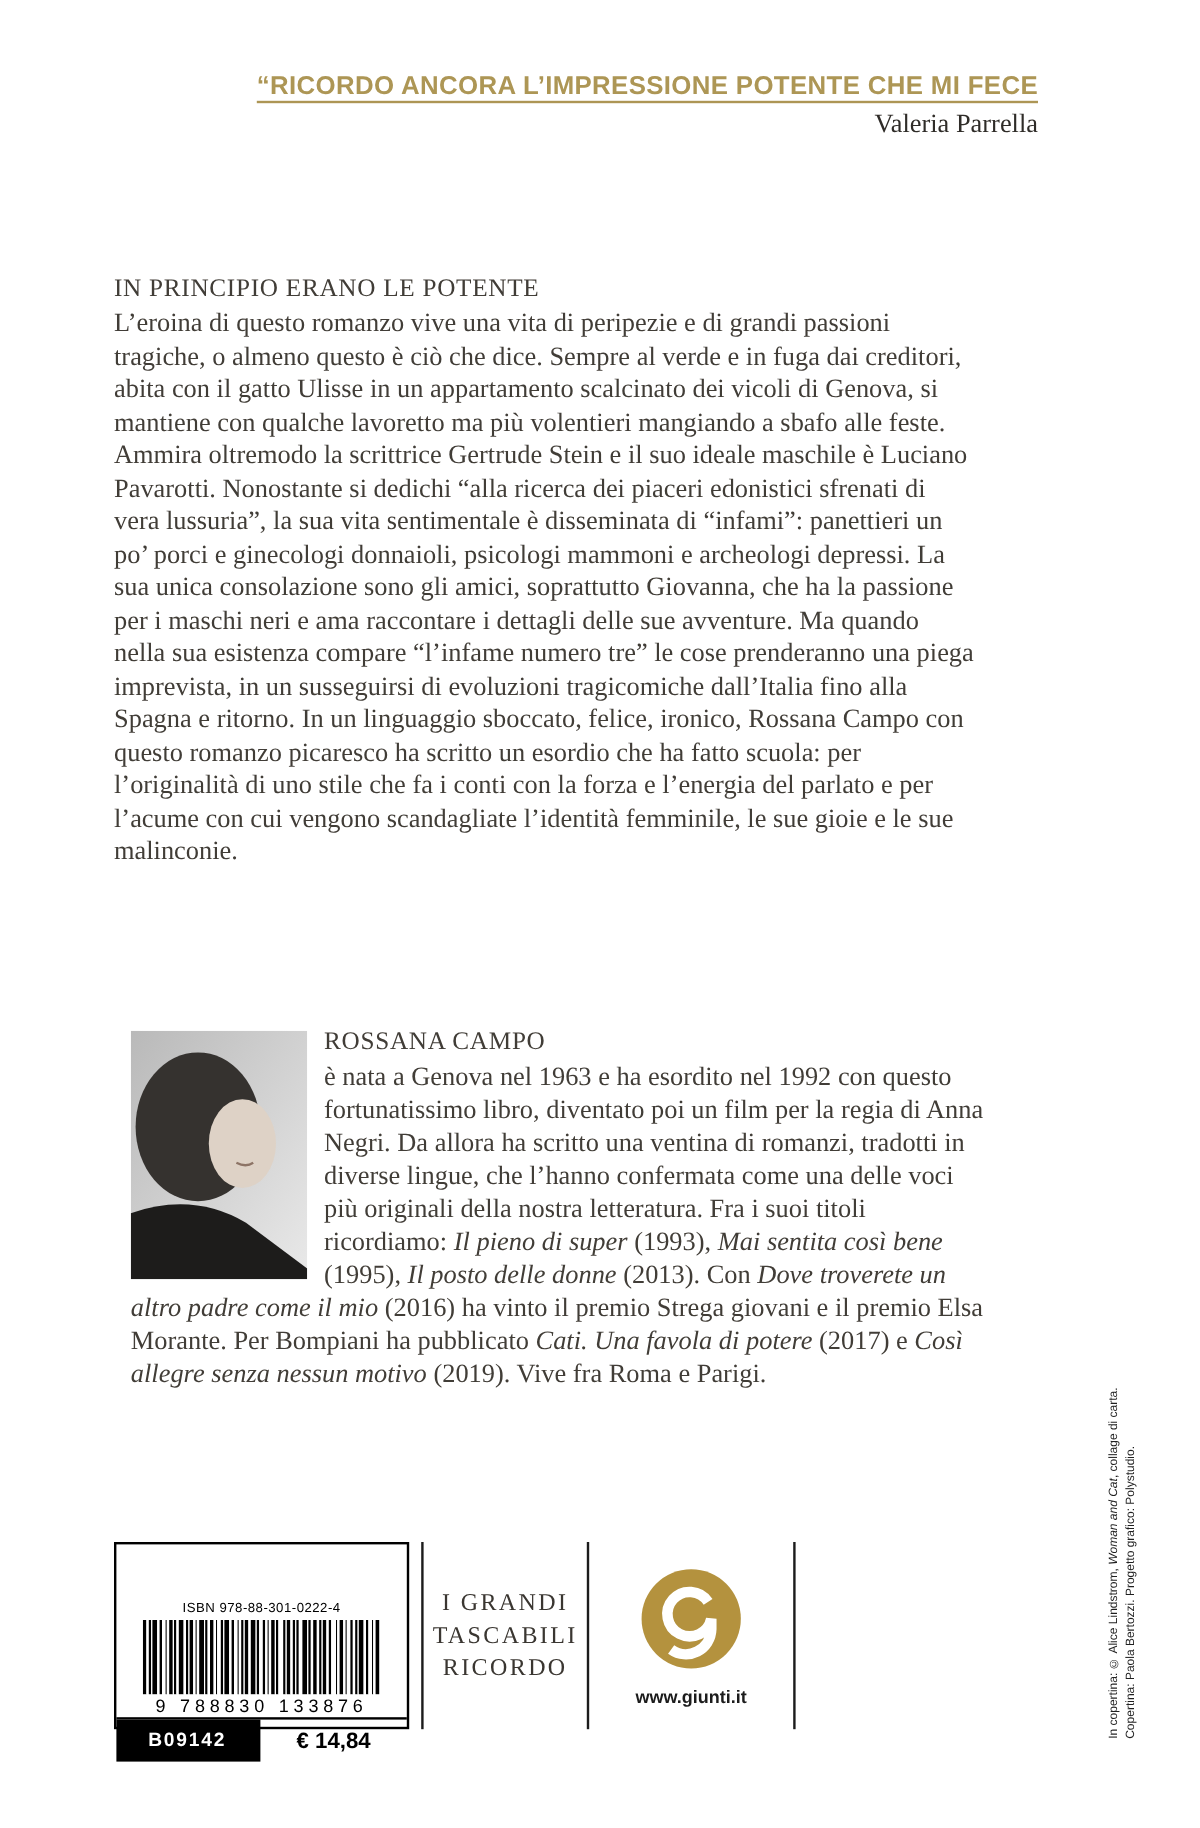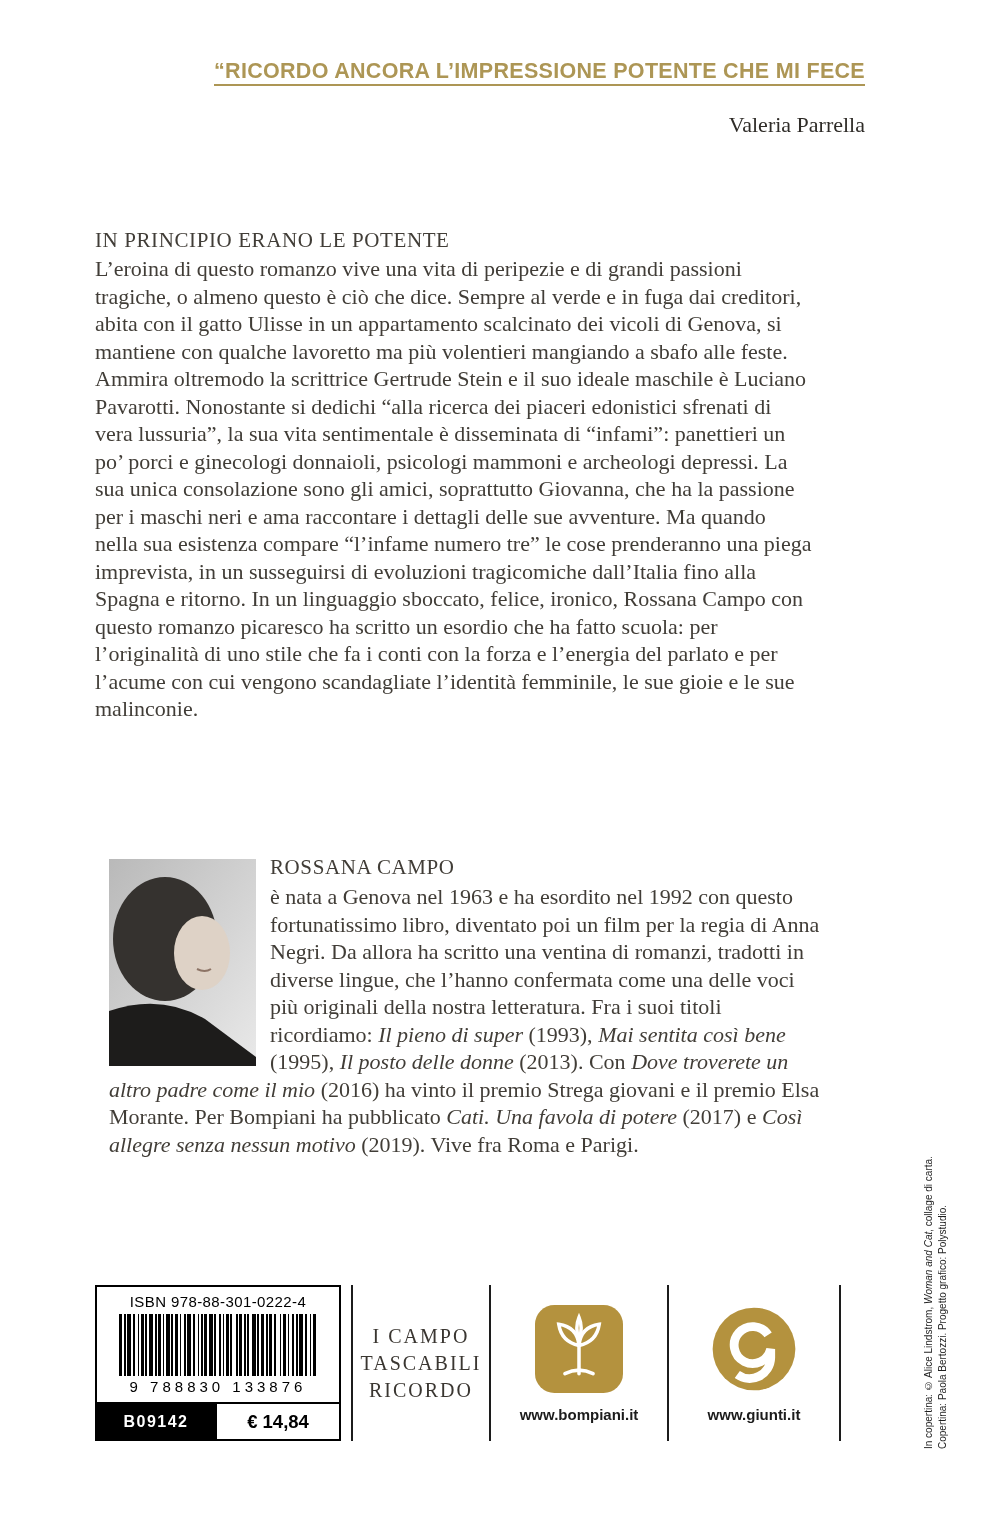--- a/index.html
+++ b/index.html
@@ -13,41 +13,41 @@
     overflow:hidden;font-family:"Liberation Serif", serif;color:var(--ink);
   }
 
   
   .quote-block{position:absolute;left:95px;top:55px;width:770px;font-family:"Liberation Sans", sans-serif;text-align:right;}
   .quote-line{
     color:var(--gold);font-weight:bold;font-size:21.5px;line-height:33px;letter-spacing:.3px;
     text-decoration:underline;text-decoration-color:var(--gold);
     text-underline-offset:6px;text-decoration-thickness:2px;white-space:nowrap;
   }
-  .attribution{margin-top:24px;font-family:"Liberation Serif", serif;font-size:22px;color:#2f2c28;}
+  .attribution{margin-top:2px;font-family:"Liberation Serif", serif;font-size:22px;color:#2f2c28;}
 
   
   .synopsis{position:absolute;left:95px;top:228px;width:718px;}
   .section-heading{
     font-size:21px;font-weight:normal;letter-spacing:.6px;margin:0 0 2px 0;color:var(--ink);
   }
   .body-text{margin:0;font-size:22px;line-height:27.5px;color:var(--ink);}
   .body-text i{font-style:italic;}
 
   
   .author{position:absolute;left:109px;top:855px;width:718px;}
   .author-photo{float:left;width:147px;height:207px;margin:4px 14px 6px 0;display:block;}
   .author-photo svg{display:block;}
   .author .section-heading{margin-bottom:3px;}
 
   
   .bottom-strip{position:absolute;left:95px;top:1285px;height:156px;display:flex;align-items:stretch;}
   .isbn-col{width:246px;border:2px solid #000;box-sizing:border-box;display:flex;flex-direction:column;background:#fff;}
   .isbn-box{flex:1;border-bottom:2px solid #000;display:flex;flex-direction:column;align-items:center;padding-top:6px;box-sizing:border-box;}
-  .isbn-label{font-family:"Liberation Sans", sans-serif;font-size:15px;letter-spacing:.4px;color:#000;}
+  .isbn-label{font-family:"Liberation Sans", sans-serif;font-size:11px;letter-spacing:.4px;color:#000;margin-top:41px;}
   .barcode-bars{display:flex;align-items:stretch;height:62px;width:198px;margin-top:4px;overflow:hidden;}
   .barcode-bars span{flex:0 0 auto;height:100%;}
   .barcode-bars .bar{background:#000;}
   .barcode-bars .gap{background:#fff;}
   .barcode-digits{font-family:"Liberation Sans", sans-serif;font-size:15px;letter-spacing:4px;margin-top:2px;color:#000;}
   .price-row{display:flex;height:35px;flex:0 0 35px;}
   .code-cell{width:118px;background:#000;color:#fff;display:flex;align-items:center;justify-content:center;
     font-family:"Liberation Sans", sans-serif;font-weight:bold;font-size:16px;letter-spacing:1.5px;}
   .price-cell{flex:1;border-left:2px solid #000;display:flex;align-items:center;justify-content:center;
     font-family:"Liberation Sans", sans-serif;font-weight:bold;font-size:18.5px;color:#000;}
@@ -207,40 +207,25 @@
         <div class="barcode-digits">9 788830 133876</div>
       </div>
       <div class="price-row">
         <div class="code-cell">B09142</div>
         <div class="price-cell">€ 14,84</div>
       </div>
     </div>
 
     <div class="strip-cells">
       <div class="cell imprint-cell">
-        <div class="imprint-line">I CAMPO</div>
+        <div class="imprint-line">I GRANDI</div>
         <div class="imprint-line">TASCABILI</div>
         <div class="imprint-line">RICORDO</div>
       </div>
 
-      <div class="cell logo-cell">
-        <span class="logo">
-          <svg viewBox="0 0 100 100" aria-hidden="true">
-            <rect width="100" height="100" rx="22" fill="var(--logo-gold)"></rect>
-            <g fill="none" stroke="#ffffff" stroke-width="4" stroke-linecap="round">
-              <path d="M50 78 V38"></path>
-              <path d="M50 46 Q30 42 27 22 Q48 25 50 46"></path>
-              <path d="M50 46 Q70 42 73 22 Q52 25 50 46"></path>
-              <path d="M50 40 Q45 26 50 14 Q55 26 50 40"></path>
-              <path d="M34 78 Q50 70 66 78"></path>
-            </g>
-          </svg>
-        </span>
-        <div class="pub-url">www.bompiani.it</div>
-      </div>
 
       <div class="cell logo-cell giunti">
         <span class="logo">
           <svg viewBox="0 0 100 100" aria-hidden="true">
             <circle cx="50" cy="50" r="47" fill="var(--logo-gold)"></circle>
             <path d="M66 34 A21 21 0 1 0 69 50 L69 60 A24 24 0 0 1 31 79" fill="none" stroke="#ffffff" stroke-width="10"></path>
           </svg>
         </span>
         <div class="pub-url">www.giunti.it</div>
       </div>

